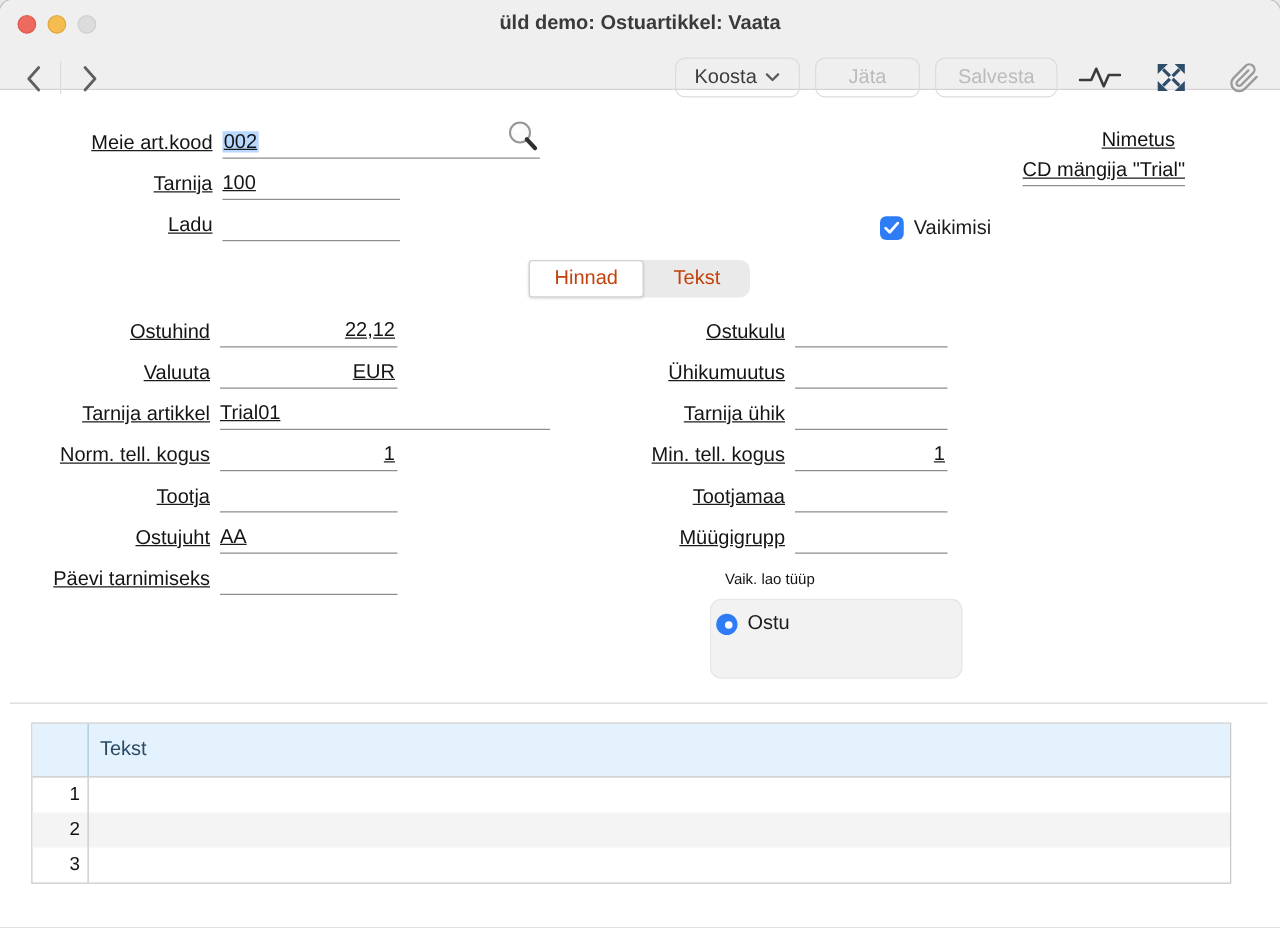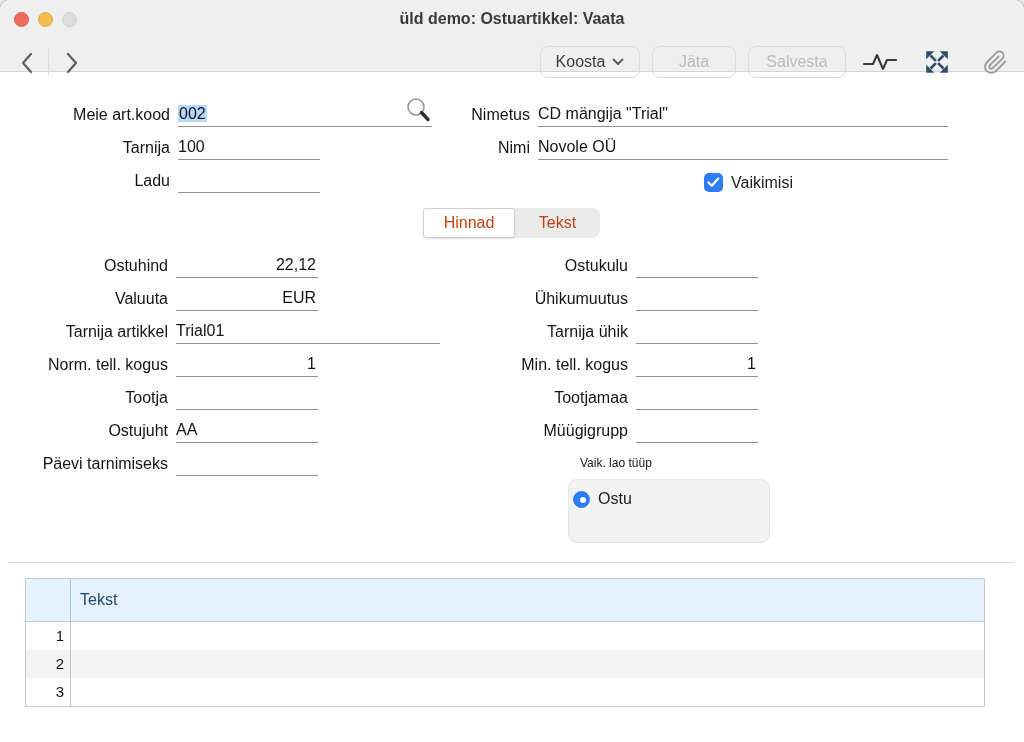--- a/index.html
+++ b/index.html
@@ -22,21 +22,21 @@
   .navbtn{position:absolute;top:8px;width:36px;height:34px;background:none;border:none;padding:0;cursor:default;display:flex;align-items:center;justify-content:center;}
   .navdiv{position:absolute;left:48px;top:11px;width:1px;height:26px;background:#dddcdd;}
   .tbbtn{
     position:absolute;top:8px;height:32px;border:1px solid #dddcdd;border-radius:8px;
     background:transparent;font-family:inherit;font-size:16px;color:#3c3c3e;
     display:flex;align-items:center;justify-content:center;gap:7px;cursor:default;
   }
   .tbbtn.disabled{color:#bcbbbc;}
   .tbicon{position:absolute;top:8px;height:32px;display:flex;align-items:center;justify-content:center;}
   
-  .field{position:absolute;display:flex;align-items:flex-end;height:26px;font-size:16px;}
+  .field{position:absolute;display:flex;align-items:flex-end;height:26px;font-size:16px;text-decoration:underline;}
   .flabel{text-align:right;padding-right:8px;white-space:nowrap;line-height:24px;color:#141416;}
   .fvalue{flex:1;border-bottom:1px solid #8e8e8e;height:25px;line-height:23px;position:relative;white-space:nowrap;color:#141416;}
   .fvalue.num{text-align:right;padding-right:2px;}
   .sel{background:#b8d8fd;padding:0 1px;}
   .maglens{position:absolute;right:0;bottom:-4px;}
   
   .checkrow{position:absolute;display:flex;align-items:center;gap:8px;font-size:16px;}
   .checkbox{width:19px;height:19px;border-radius:5px;background:#2e7cf6;display:flex;align-items:center;justify-content:center;}
   
   .segmented{position:absolute;height:30px;display:flex;background:#ebeaeb;border-radius:8px;font-size:16px;}
@@ -144,27 +144,23 @@
   </div>
   <div class="field" style="left:0;top:134px;width:320px;">
     <span class="flabel" style="width:178px;">Tarnija</span>
     <span class="fvalue">100</span>
   </div>
   <div class="field" style="left:0;top:167px;width:320px;">
     <span class="flabel" style="width:178px;">Ladu</span>
     <span class="fvalue"></span>
   </div>
 
-  <div class="field" style="left:360px;top:101px;width:588px;">
+  <div class="field" style="left:360px;top:101px;width:588px;flex-direction:column;">
     <span class="flabel" style="width:178px;">Nimetus</span>
     <span class="fvalue">CD mängija "Trial"</span>
-  </div>
-  <div class="field" style="left:360px;top:134px;width:588px;">
-    <span class="flabel" style="width:178px;">Nimi</span>
-    <span class="fvalue">Novole OÜ</span>
   </div>
 
   <div class="checkrow" style="left:704px;top:173px;">
     <span class="checkbox">
       <svg width="13" height="11" viewBox="0 0 13 11">
           <polyline points="1.5,5.5 4.8,8.8 11.2,1.5" fill="none" stroke="#ffffff" stroke-width="2.2" stroke-linecap="round" stroke-linejoin="round"></polyline>
         </svg>
     </span>
     <span>Vaikimisi</span>
   </div>

